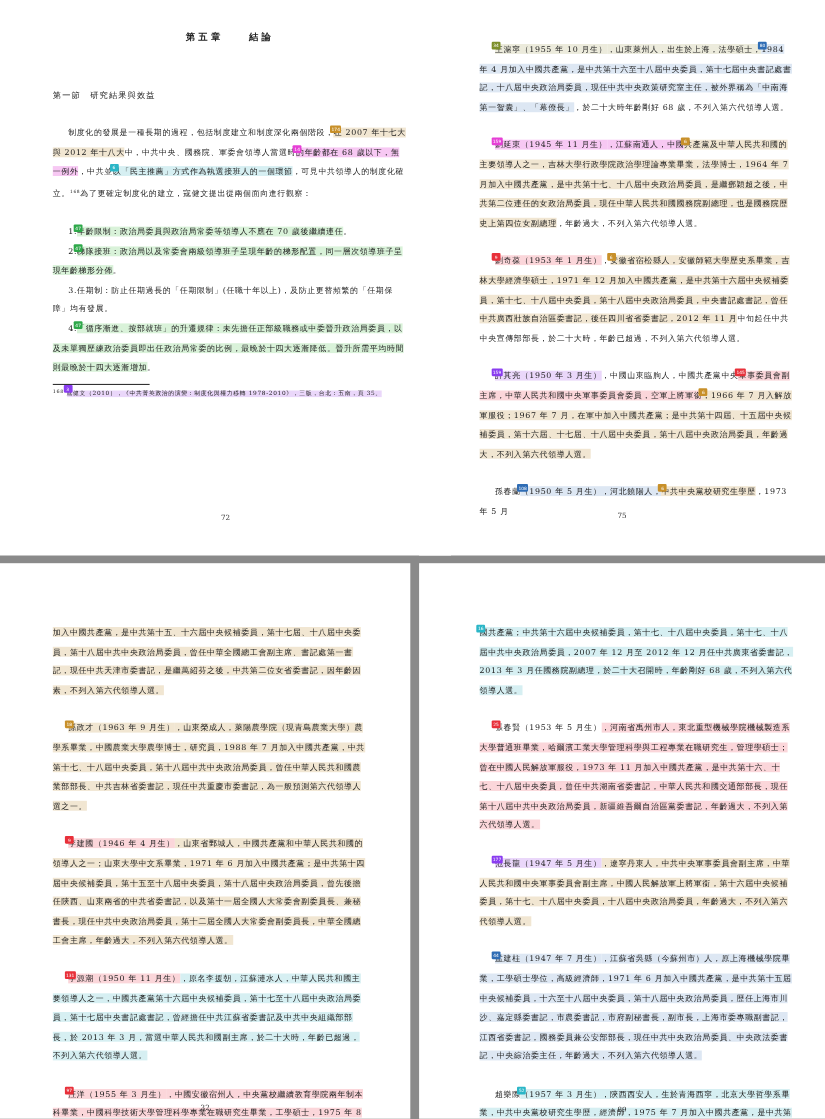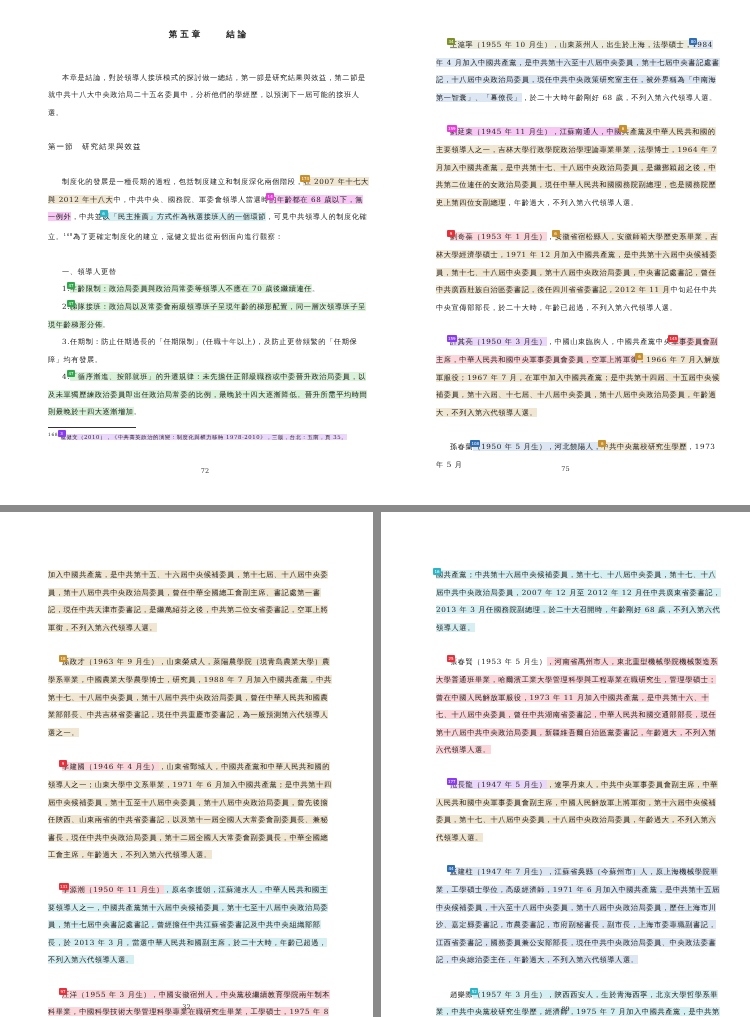--- a/index.html
+++ b/index.html
@@ -32,29 +32,27 @@
   .badge > span { position:absolute; left:-3px; top:-9px; font-family:"DejaVu Sans",sans-serif; font-size:4px;
         line-height:7px; min-width:6px; padding:0 1px; color:#fff; border-radius:1px; text-indent:0; letter-spacing:0; text-align:center; }
 </style>
 </head>
 <body>
 
 <div class="page p72">
   <div class="content" style="top:26px;">
     <div class="title">第五章　　結論</div>
     <div class="gap"></div>
-    <p class="para" style="margin-top:8px;">本章是結論，對於領導人接班模式的探討做一總結，第一節是研究結果與效益，第二節是就中共十八大中央政治局二十五名委員中，分析他們的學經歷，以預測下一屆可能的接班人選。</p>
     <div class="gap"></div>
     <div class="sect">第一節　研究結果與效益</div>
     <div class="gap"></div>
     <p class="para">
       <span>制度化的發展是一種長期的過程，包括制度建立和制度深化兩個階段，</span><span class="badge"><span style="background:#c8902a">174</span></span><mark class="hl-tan">在 2007 年十七大與 2012 年十八大</mark><span>中，中共中央、國務院、軍委會領導人當選時</span><span class="badge"><span style="background:#e63fd6">14</span></span><mark class="hl-pink">的年齡都在 68 歲以下，無一例外</mark><span>，中共並</span><span class="badge"><span style="background:#2bb6c7">6</span></span><mark class="hl-cyan">以「民主推薦」方式作為執選接班人的一個環節</mark><span>，可見中共領導人的制度化確立。</span><sup style="font-size:4px">168</sup><span>為了更確定制度化的建立，寇健文提出從兩個面向進行觀察：</span>
     </p>
     <div class="gap"></div>
-    <div style="padding-left:14px">一、領導人更替</div>
     <p class="para"><span>1.</span><span class="badge"><span style="background:#2ea84a">47</span></span><mark class="hl-green">年齡限制：政治局委員與政治局常委等領導人不應在 70 歲後繼續連任</mark><span>。</span></p>
     <p class="para"><span>2.</span><span class="badge"><span style="background:#2ea84a">47</span></span><mark class="hl-green">梯隊接班：政治局以及常委會兩級領導班子呈現年齡的梯形配置，同一層次領導班子呈現年齡梯形分佈</mark><span>。</span></p>
     <p class="para"><span>3.</span><span>任期制：防止任期過長的「任期限制」(任職十年以上)，及防止更替頻繁的「任期保障」均有發展。</span></p>
     <p class="para"><span>4.</span><span class="badge"><span style="background:#2ea84a">47</span></span><mark class="hl-green">「循序漸進、按部就班」的升遷規律：未先擔任正部級職務或中委晉升政治局委員，以及未單獨歷練政治委員即出任政治局常委的比例，最晚於十四大逐漸降低。晉升所需平均時間則最晚於十四大逐漸增加</mark><span>。</span></p>
     <div class="fnrule"></div>
     <div class="fn"><sup>168</sup> <span class="badge"><span style="background:#8a3df0">3</span></span><mark class="hl-purple">寇健文（2010），《中共菁英政治的演變：制度化與權力移轉 1978-2010》，三版，台北：五南，頁 35。</mark></div>
   </div>
   <div class="pnum" style="bottom:30px">72</div>
 </div>
 
@@ -68,21 +66,21 @@
     <div class="gap"></div>
     <p class="para"><span class="badge"><span style="background:#8a3df0">159</span></span><mark class="hl-purple">許其亮（1950 年 3 月生）</mark><span>，中國山東臨朐人，中國共產黨中央</span><span class="badge"><span style="background:#e8303a">145</span></span><mark class="hl-red">軍事委員會副主席，中華人民共和國中央軍事委員會委員，空軍上將軍銜</mark><span class="badge"><span style="background:#c8902a">6</span></span><mark class="hl-tan">，1966 年 7 月入解放軍服役；1967 年 7 月，在軍中加入中國共產黨；是中共第十四屆、十五屆中央候補委員，第十六屆、十七屆、十八屆中央委員，第十八屆中央政治局委員，年齡過大，不列入第六代領導人選。</mark></p>
     <div class="gap"></div>
     <p class="para"><span>孫春蘭</span><span class="badge"><span style="background:#2f6db5">108</span></span><mark class="hl-blue">（1950 年 5 月生），河北饒陽人，</mark><span class="badge"><span style="background:#c8902a">6</span></span><mark class="hl-tan">中共中央黨校研究生學歷</mark><span>，1973 年 5 月</span></p>
   </div>
   <div class="pnum" style="bottom:32px">75</div>
 </div>
 
 <div class="page p76">
   <div class="content" style="top:54px;">
-    <p style="margin:0"><mark class="hl-tan">加入中國共產黨，是中共第十五、十六屆中央候補委員，第十七屆、十八屆中央委員，第十八屆中共中央政治局委員，曾任中華全國總工會副主席、書記處第一書記，現任中共天津市委書記，是繼萬紹芬之後，中共第二位女省委書記，空軍上將軍銜，不列入第六代領導人選。</mark></p>
+    <p style="margin:0"><mark class="hl-tan">加入中國共產黨，是中共第十五、十六屆中央候補委員，第十七屆、十八屆中央委員，第十八屆中共中央政治局委員，曾任中華全國總工會副主席、書記處第一書記，現任中共天津市委書記，是繼萬紹芬之後，中共第二位女省委書記，因年齡因素，不列入第六代領導人選。</mark></p>
     <div class="gap"></div>
     <p class="para"><span class="badge"><span style="background:#c8902a">18</span></span><mark class="hl-tan">孫政才（1963 年 9 月生）</mark><mark class="hl-tan">，山東榮成人，萊陽農學院（現青島農業大學）農學系畢業，中國農業大學農學博士，研究員，1988 年 7 月加入中國共產黨，中共第十七、十八屆中央委員，第十八屆中共中央政治局委員，曾任中華人民共和國農業部部長、中共吉林省委書記，現任中共重慶市委書記，為一般預測第六代領導人選之一。</mark></p>
     <div class="gap"></div>
     <p class="para"><span class="badge"><span style="background:#e8303a">9</span></span><mark class="hl-red">李建國（1946 年 4 月生）</mark><mark class="hl-tan">，山東省鄄城人，中國共產黨和中華人民共和國的領導人之一；山東大學中文系畢業，1971 年 6 月加入中國共產黨；是中共第十四屆中央候補委員，第十五至十八屆中央委員，第十八屆中央政治局委員，曾先後擔任陝西、山東兩省的中共省委書記，以及第十一屆全國人大常委會副委員長、兼秘書長，現任中共中央政治局委員，第十二屆全國人大常委會副委員長，中華全國總工會主席，年齡過大，不列入第六代領導人選。</mark></p>
     <div class="gap"></div>
     <p class="para"><span class="badge"><span style="background:#e8303a">131</span></span><mark class="hl-red">李源潮（1950 年 11 月生）</mark><mark class="hl-cyan">，原名李援朝，江蘇漣水人，中華人民共和國主要領導人之一，中國共產黨第十六屆中央候補委員，第十七至十八屆中央政治局委員，第十七屆中央書記處書記，曾經擔任中共江蘇省委書記及中共中央組織部部長，於 2013 年 3 月，當選中華人民共和國副主席，於二十大時，年齡已超過，不列入第六代領導人選。</mark></p>
     <div class="gap"></div>
     <p class="para"><span class="badge"><span style="background:#e8303a">97</span></span><mark class="hl-red">汪洋（1955 年 3 月生）</mark><mark class="hl-red">，中國安徽宿州人，中央黨校繼續教育學院兩年制本科畢業，中國科學技術大學管理科學專業在職研究生畢業，工學碩士，1975 年 8 月加入中</mark></p>
   </div>
   <div class="pnum" style="bottom:6px">32</div>

